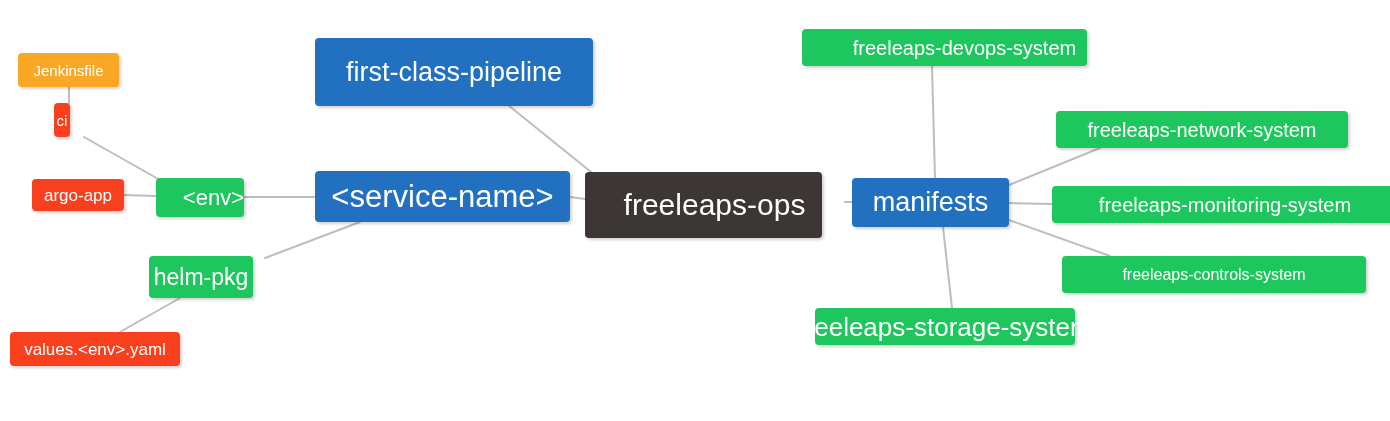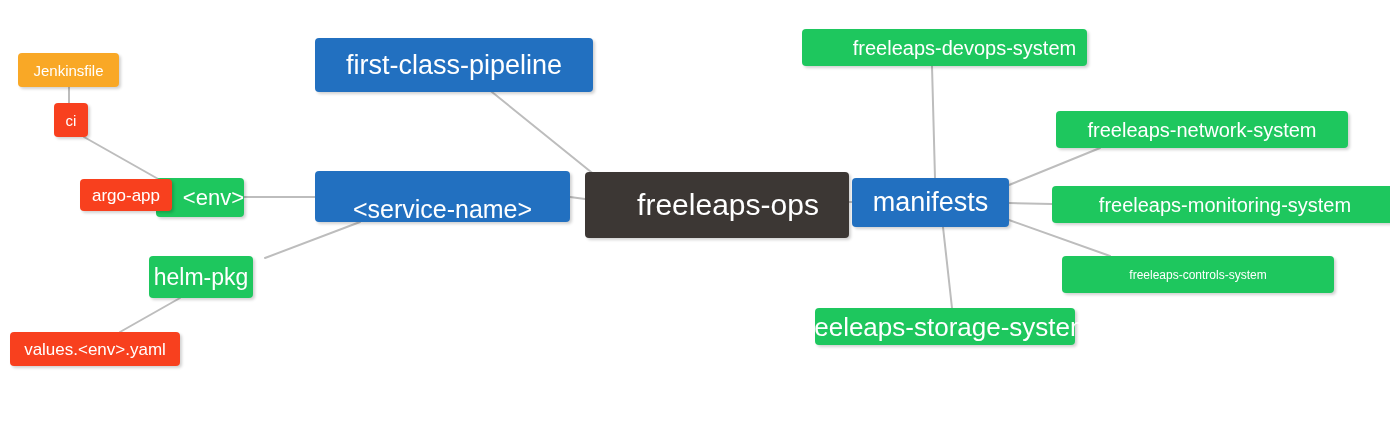--- a/index.html
+++ b/index.html
@@ -65,59 +65,59 @@
       <line x1="360" y1="222" x2="265" y2="258" stroke="#bdbdbd" stroke-width="2" stroke-linecap="round"></line>
       <line x1="180" y1="298" x2="120" y2="332" stroke="#bdbdbd" stroke-width="2" stroke-linecap="round"></line>
       <line x1="845" y1="202" x2="852" y2="202" stroke="#bdbdbd" stroke-width="2" stroke-linecap="round"></line>
       <line x1="935" y1="178" x2="932" y2="66" stroke="#bdbdbd" stroke-width="2" stroke-linecap="round"></line>
       <line x1="1009" y1="185" x2="1100" y2="148" stroke="#bdbdbd" stroke-width="2" stroke-linecap="round"></line>
       <line x1="1009" y1="203" x2="1052" y2="204" stroke="#bdbdbd" stroke-width="2" stroke-linecap="round"></line>
       <line x1="1009" y1="220" x2="1110" y2="256" stroke="#bdbdbd" stroke-width="2" stroke-linecap="round"></line>
       <line x1="943" y1="227" x2="952" y2="308" stroke="#bdbdbd" stroke-width="2" stroke-linecap="round"></line>
     </svg>
   <div id="node-layer">
-      <div class="node n-root" style="left: 585px; top: 172px; width: 264px; height: 66px; font-size: 30px; padding-left: 22px;">
+      <div class="node n-root" style="left: 585px; top: 172px; width: 237px; height: 66px; font-size: 30px; padding-left: 22px;">
         <span class="node-label">freeleaps-ops</span>
       </div>
-      <div class="node n-blue" style="left: 315px; top: 38px; width: 278px; height: 54px; font-size: 27px;">
+      <div class="node n-blue" style="left: 315px; top: 38px; width: 278px; height: 68px; font-size: 27px;">
         <span class="node-label">first-class-pipeline</span>
       </div>
-      <div class="node n-blue" style="left: 315px; top: 171px; width: 255px; height: 51px; font-size: 25px; align-items: flex-end;">
+      <div class="node n-blue" style="left: 315px; top: 171px; width: 255px; height: 51px; font-size: 31px;">
         <span class="node-label">&lt;service-name&gt;</span>
       </div>
       <div class="node n-green" style="left: 156px; top: 178px; width: 88px; height: 39px; font-size: 22px; justify-content: flex-end;">
         <span class="node-label">&lt;env&gt;</span>
       </div>
-      <div class="node n-red" style="left: 54px; top: 103px; width: 34px; height: 34px; font-size: 15px;">
+      <div class="node n-red" style="left: 54px; top: 103px; width: 16px; height: 34px; font-size: 15px;">
         <span class="node-label">ci</span>
       </div>
       <div class="node n-amber" style="left: 18px; top: 25px; width: 101px; height: 34px; font-size: 15px;">
         <span class="node-label">Jenkinsfile</span>
       </div>
-      <div class="node n-red" style="left: 32px; top: 179px; width: 92px; height: 32px; font-size: 17px; margin-left: 48px;">
+      <div class="node n-red" style="left: 32px; top: 179px; width: 92px; height: 32px; font-size: 17px;">
         <span class="node-label">argo-app</span>
       </div>
       <div class="node n-green" style="left: 149px; top: 256px; width: 104px; height: 42px; font-size: 23px;">
         <span class="node-label">helm-pkg</span>
       </div>
       <div class="node n-red" style="left: 10px; top: 332px; width: 170px; height: 34px; font-size: 17px; align-items: center;">
         <span class="node-label">values.&lt;env&gt;.yaml</span>
       </div>
       <div class="node n-blue" style="left: 852px; top: 178px; width: 157px; height: 49px; font-size: 27px;">
         <span class="node-label">manifests</span>
       </div>
       <div class="node n-green" style="left: 802px; top: 29px; width: 285px; height: 37px; font-size: 20px; padding-left: 40px;">
         <span class="node-label">freeleaps-devops-system</span>
       </div>
       <div class="node n-green" style="left: 1056px; top: 111px; width: 292px; height: 37px; font-size: 20px;">
         <span class="node-label">freeleaps-network-system</span>
       </div>
       <div class="node n-green" style="left: 1052px; top: 186px; width: 346px; height: 37px; font-size: 20px;">
         <span class="node-label">freeleaps-monitoring-system</span>
       </div>
-      <div class="node n-green" style="left: 1062px; top: 256px; width: 272px; height: 37px; font-size: 12px;">
+      <div class="node n-green" style="left: 1062px; top: 256px; width: 304px; height: 37px; font-size: 16px;">
         <span class="node-label">freeleaps-controls-system</span>
       </div>
       <div class="node n-green" style="left: 815px; top: 308px; width: 260px; height: 37px; font-size: 26px;">
         <span class="node-label">freeleaps-storage-system</span>
       </div>
     </div>
 </div>
 
 </body></html>

